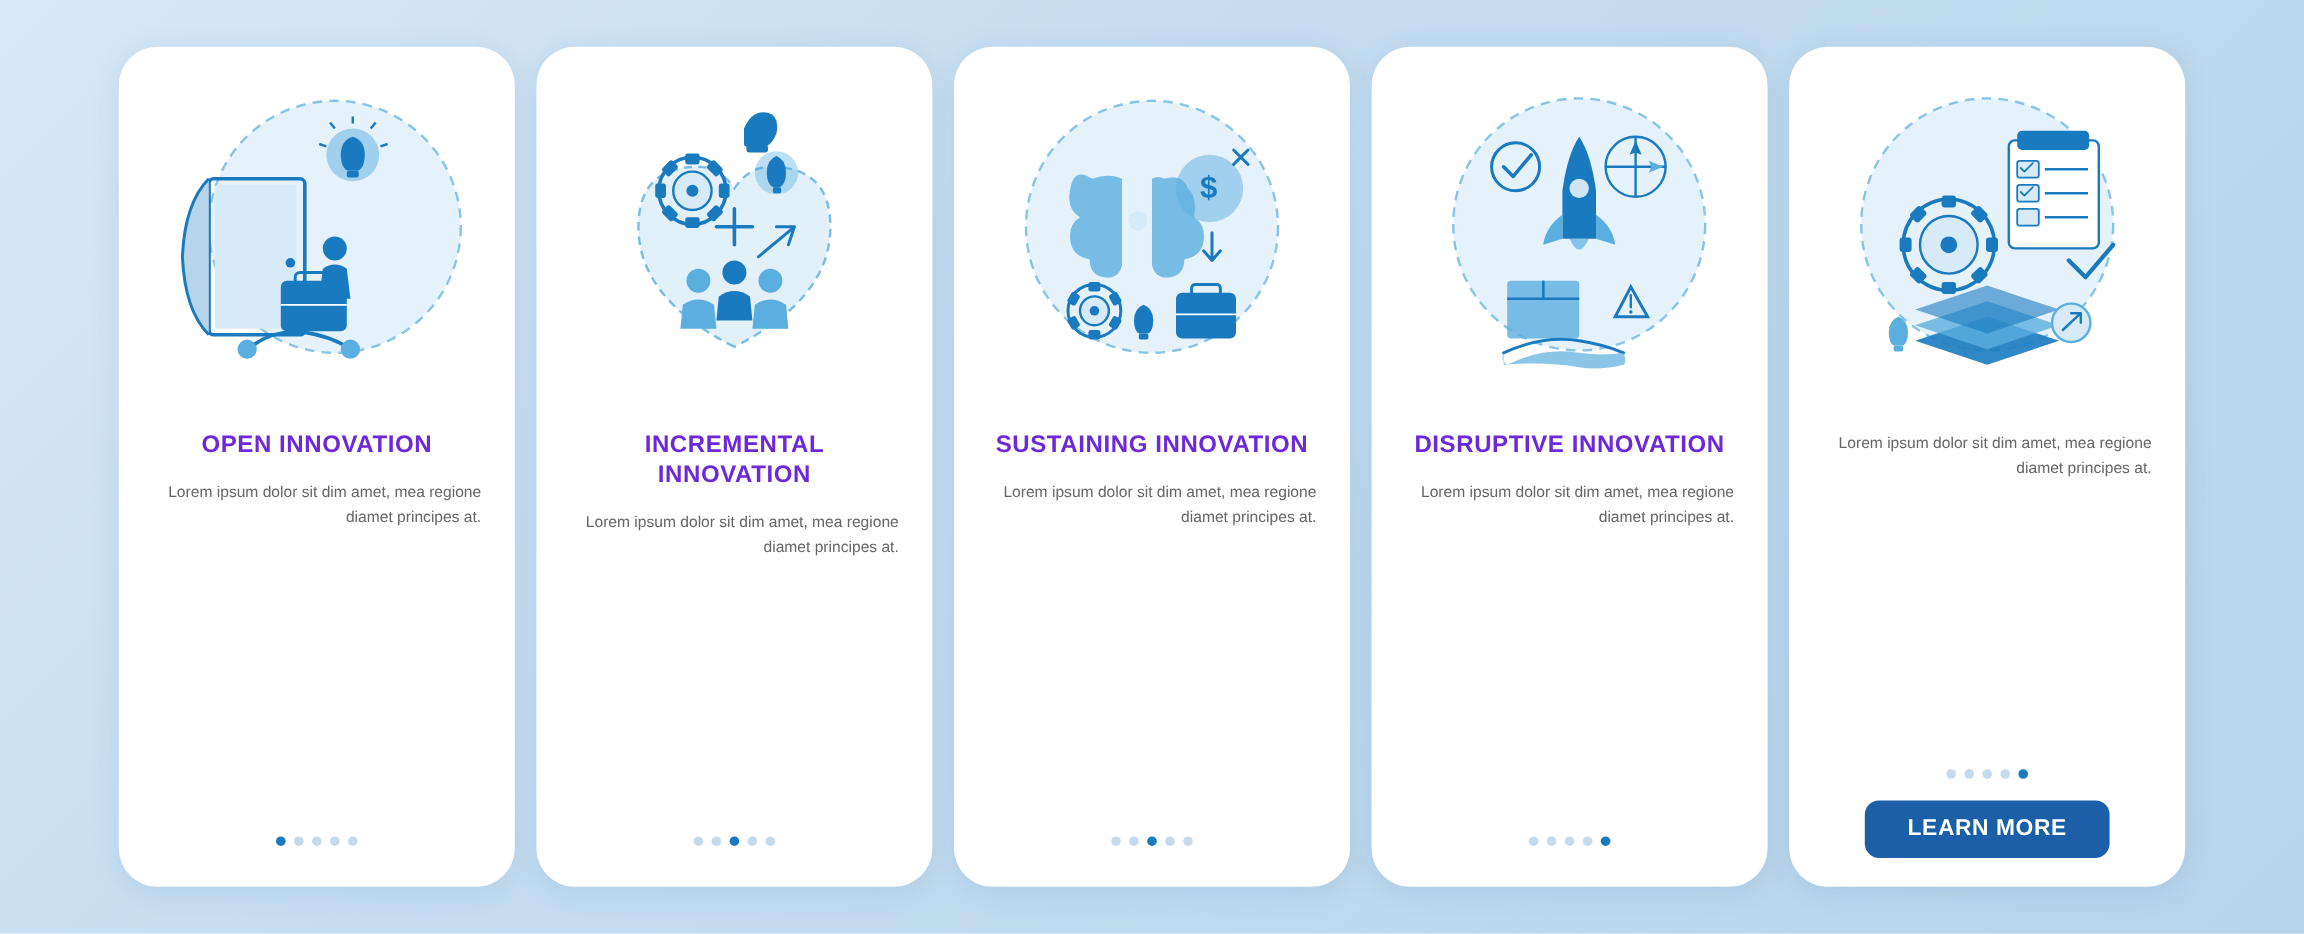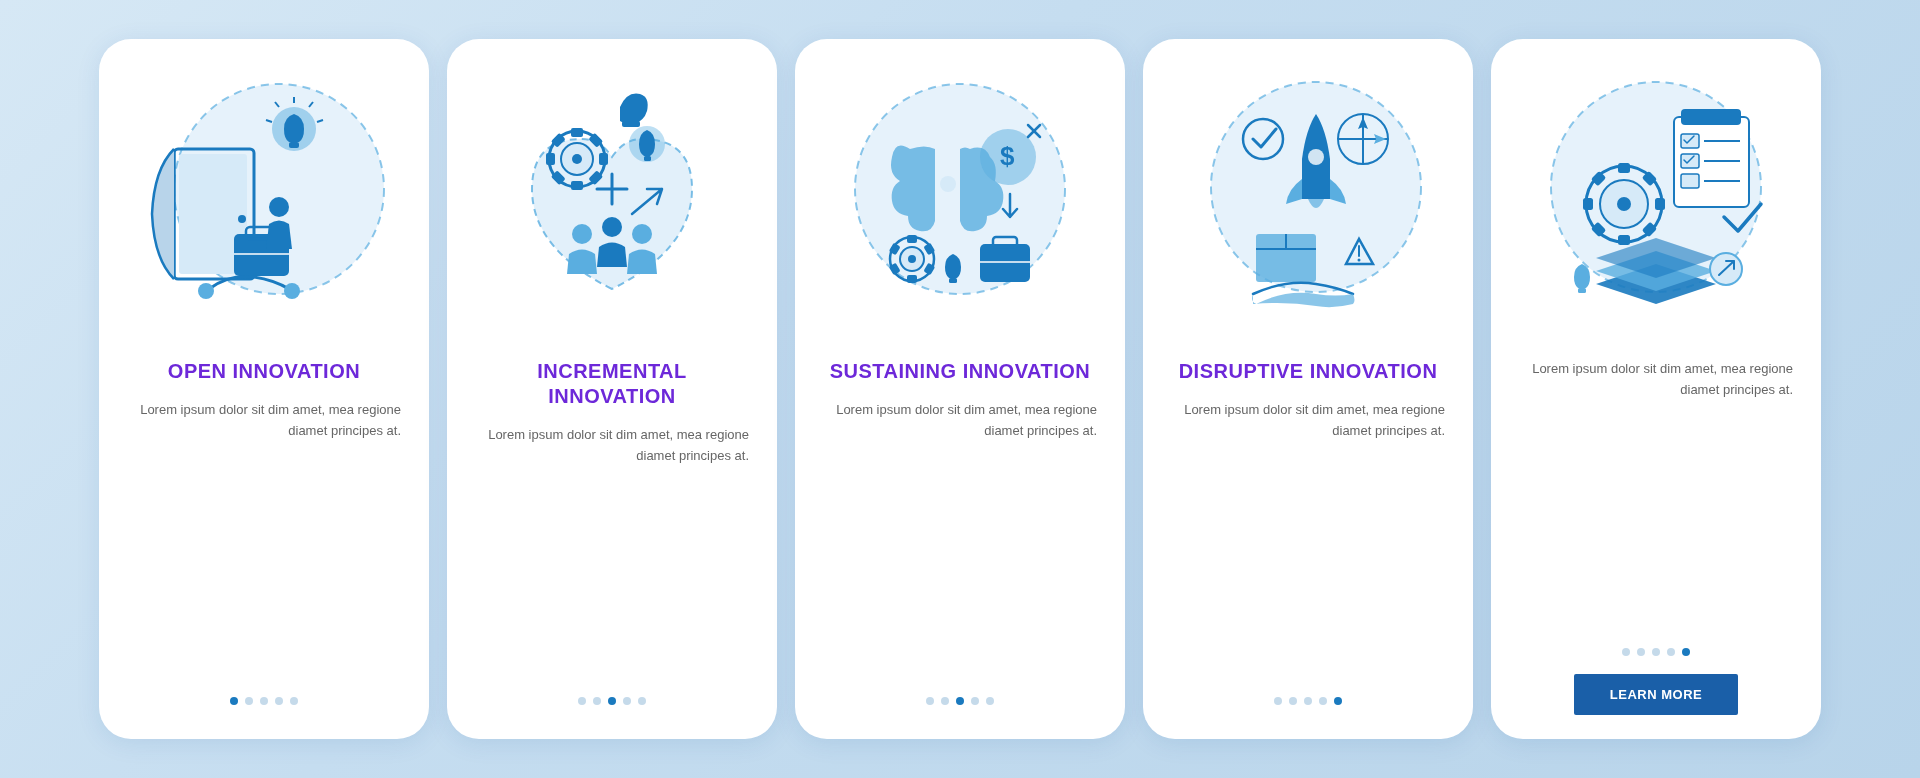--- a/index.html
+++ b/index.html
@@ -77,23 +77,23 @@
       border-radius: 50%;
       background: #c5daea;
     }
     .dot.active {
       background: #1a7abf;
     }
     .learn-more-btn {
       background: #1a5fa8;
       color: white;
       border: none;
-      border-radius: 2px;
+      border-radius: 12px;
       padding: 13px 36px;
-      font-size: 13px;
+      font-size: 19px;
       font-weight: 700;
       letter-spacing: 0.5px;
       cursor: pointer;
       margin-top: 8px;
       text-transform: uppercase;
     }
   </style>
 </head>
 <body>
 

